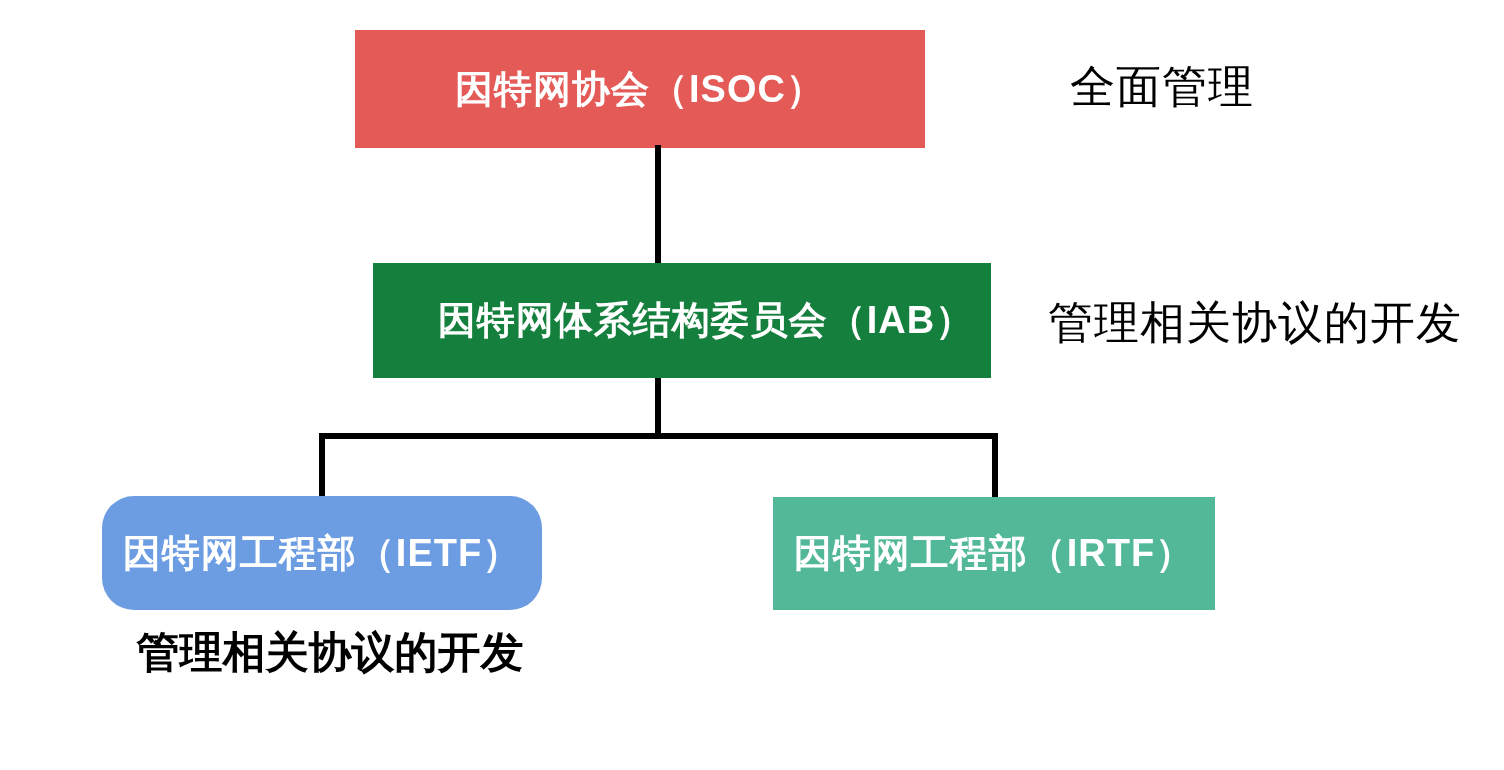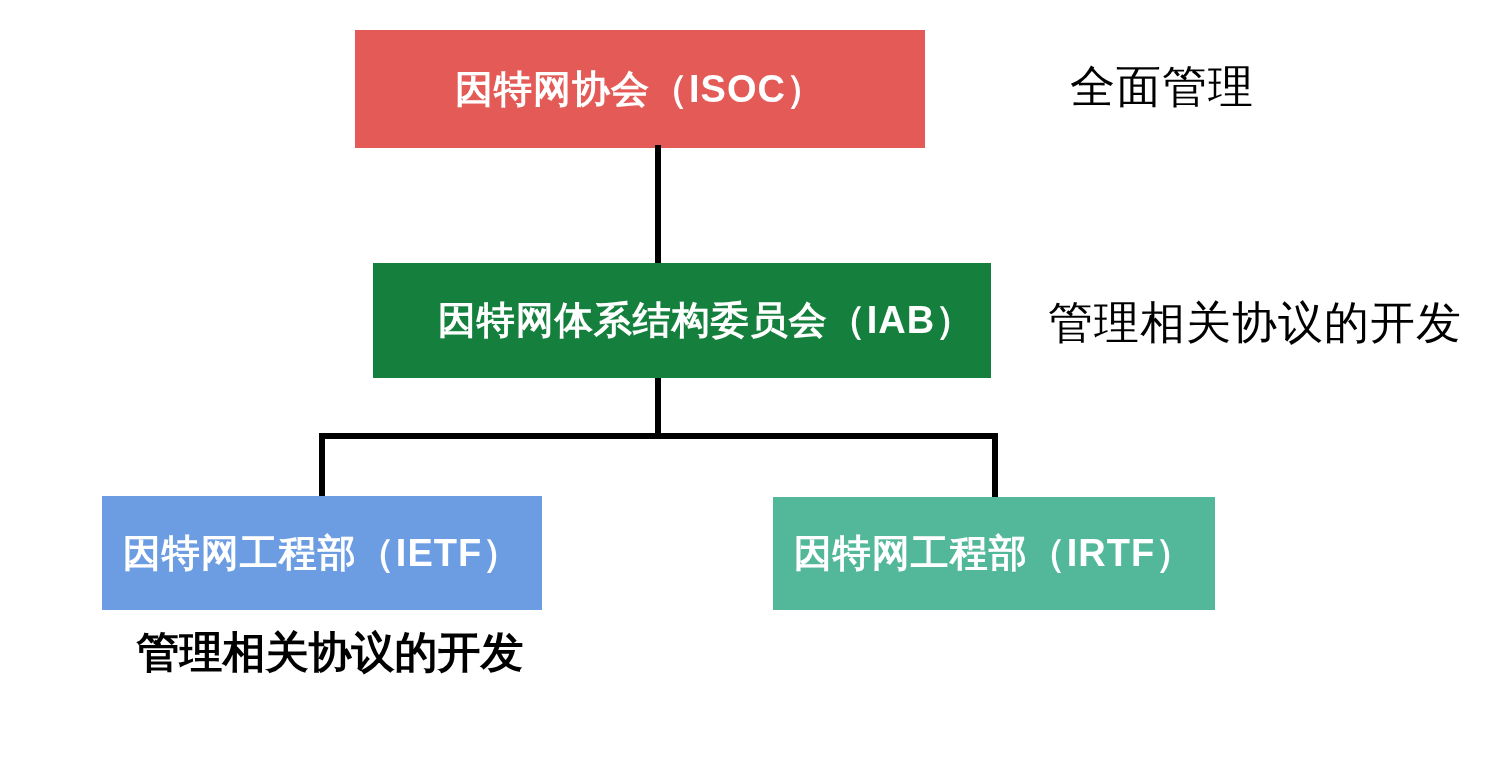--- a/index.html
+++ b/index.html
@@ -21,21 +21,21 @@
     align-items: center;
     justify-content: center;
     color: #ffffff;
     font-size: 38px;
     font-weight: 700;
     letter-spacing: 1px;
     white-space: nowrap;
   }
   .node-isoc { left: 355px; top: 30px;  width: 570px; height: 118px; background: #E35A56; }
   .node-iab  { left: 373px; top: 263px; width: 570px; height: 115px; background: #15803d; padding-left: 48px; }
-  .node-ietf { left: 102px; top: 496px; width: 440px; height: 114px; background: #6C9DE2; }
+  .node-ietf { left: 102px; top: 496px; width: 440px; height: 114px; background: #6C9DE2; border-radius: 32px; }
   .node-irtf { left: 773px; top: 497px; width: 442px; height: 113px; background: #52B899; }
 
   .connector {
     position: absolute;
     background: #000000;
   }
   .conn-v1 { left: 655px; top: 145px; width: 6px;   height: 120px; }
   .conn-v2 { left: 655px; top: 378px; width: 6px;   height: 58px;  }
   .conn-h  { left: 319px; top: 433px; width: 679px; height: 6px;   }
   .conn-v3 { left: 319px; top: 433px; width: 6px;   height: 63px;  }

